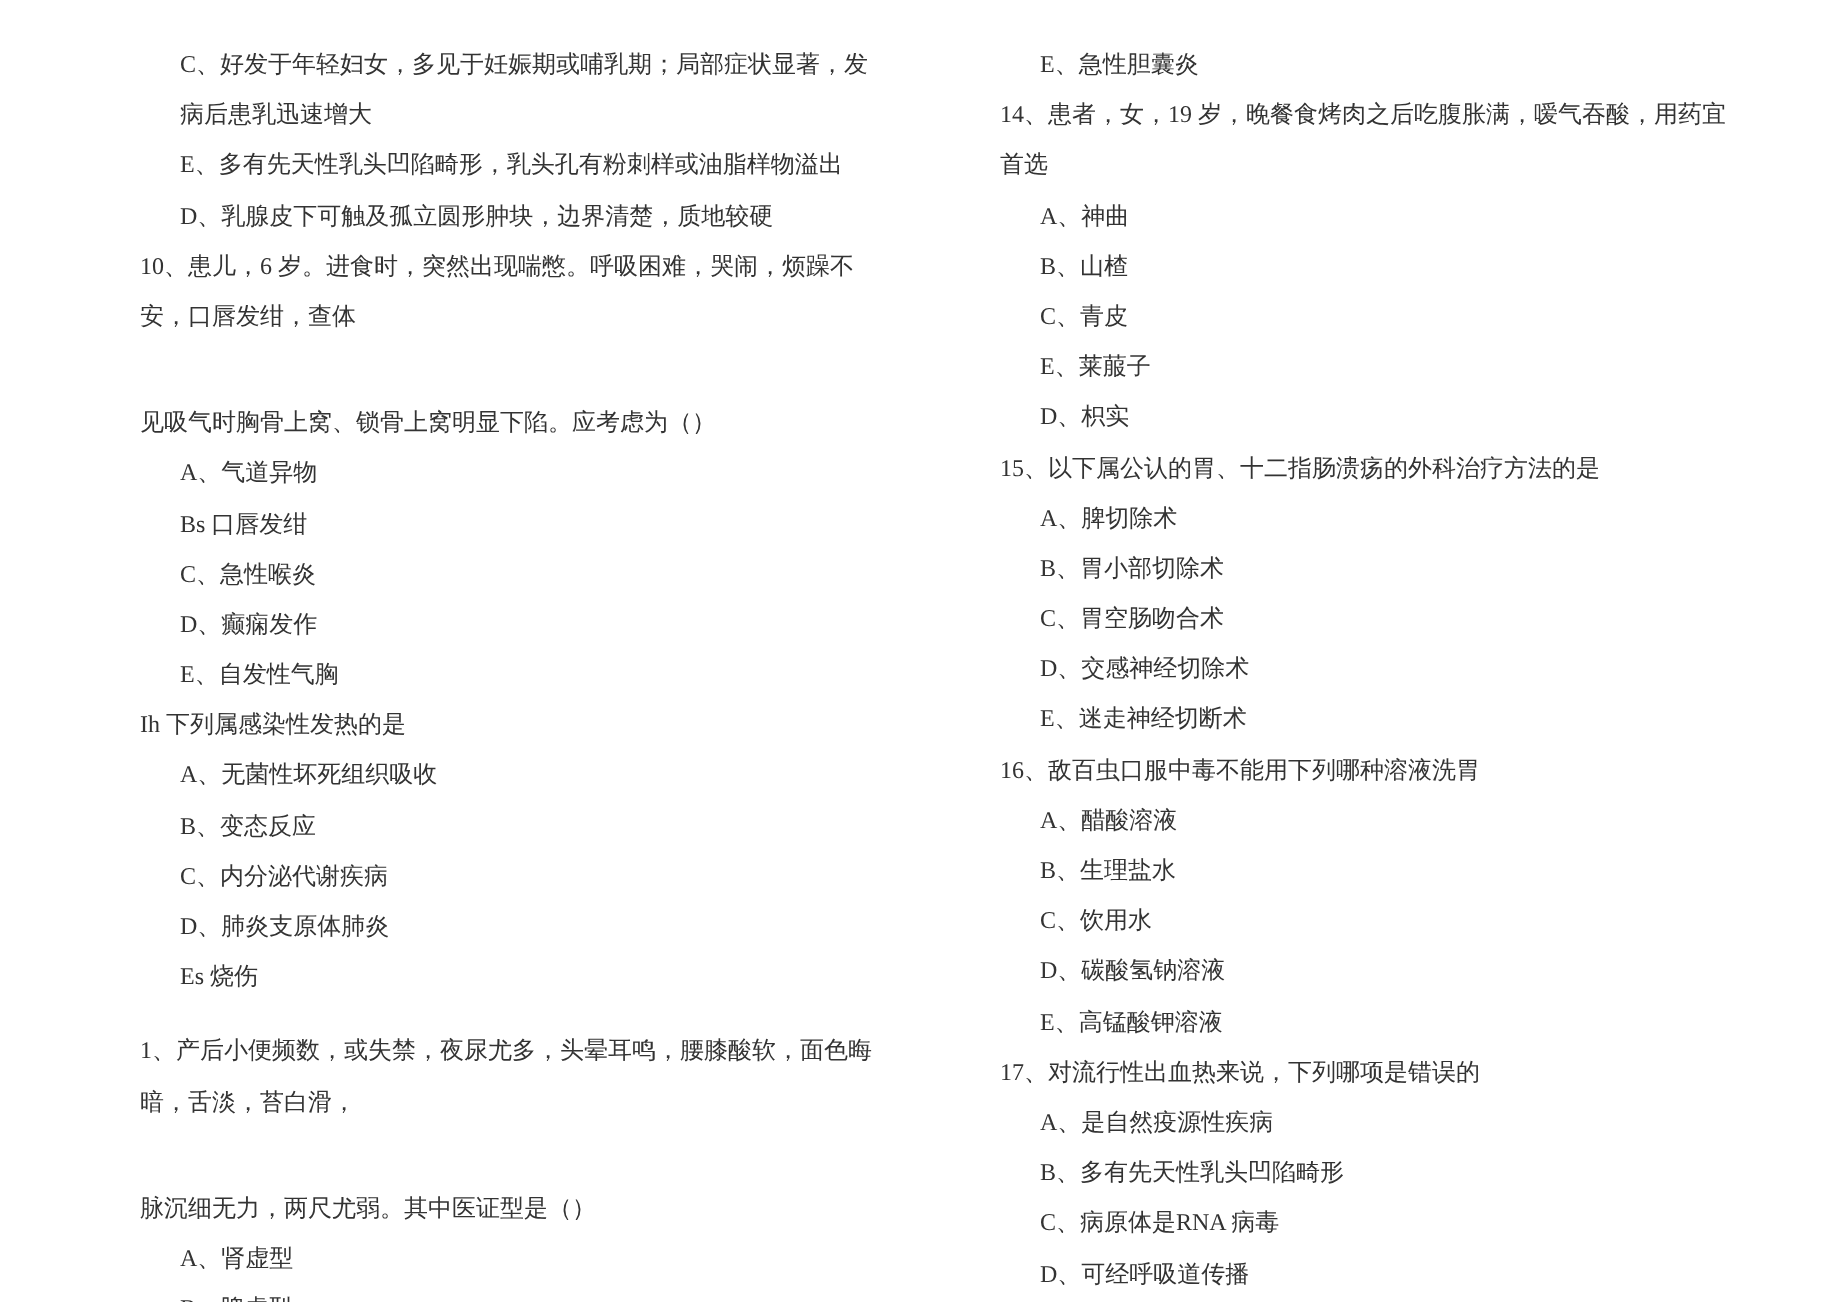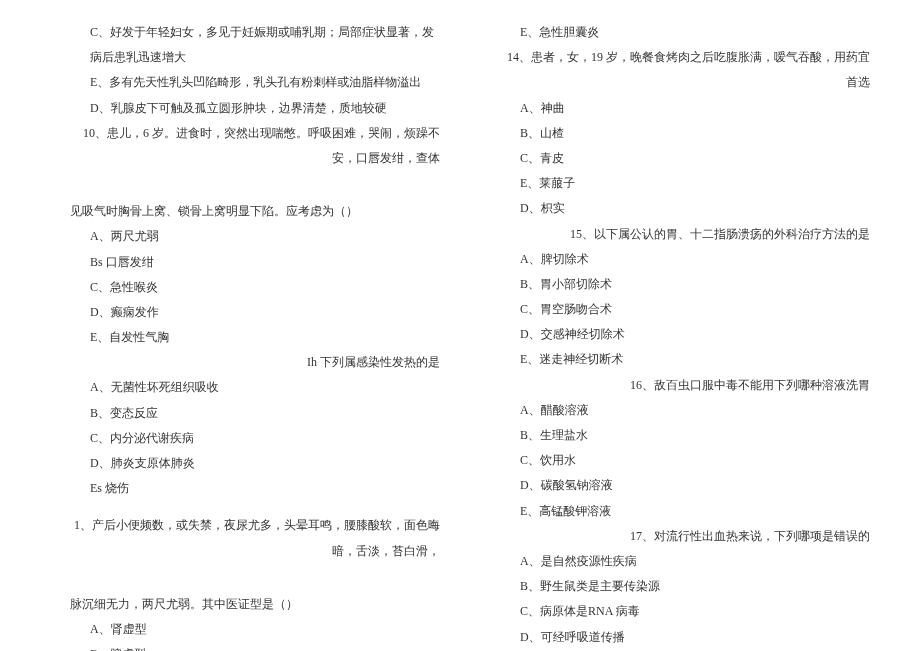--- a/index.html
+++ b/index.html
@@ -24,42 +24,41 @@
     }
     .column {
       flex: 1;
       line-height: 2.1;
     }
     .option {
       padding-left: 20px;
     }
     .question {
       padding-left: 0;
-      text-align: right;
     }
     .question-cont {
       padding-left: 0;
       margin-top: 28px;
     }
     .blank-line {
       height: 12px;
     }
   </style>
 </head>
 <body>
 
 <div class="page">
   <div class="column">
     <div class="option">C、好发于年轻妇女，多见于妊娠期或哺乳期；局部症状显著，发病后患乳迅速增大</div>
     <div class="option">E、多有先天性乳头凹陷畸形，乳头孔有粉刺样或油脂样物溢出</div>
     <div class="option">D、乳腺皮下可触及孤立圆形肿块，边界清楚，质地较硬</div>
 
     <div class="question">10、患儿，6 岁。进食时，突然出现喘憋。呼吸困难，哭闹，烦躁不安，口唇发绀，查体</div>
     <div class="question-cont">见吸气时胸骨上窝、锁骨上窝明显下陷。应考虑为（）</div>
-    <div class="option">A、两尺尤弱</div>
+    <div class="option">A、气道异物</div>
     <div class="option">Bs 口唇发绀</div>
     <div class="option">C、急性喉炎</div>
     <div class="option">D、癫痫发作</div>
     <div class="option">E、自发性气胸</div>
 
     <div class="question">Ih 下列属感染性发热的是</div>
     <div class="option">A、无菌性坏死组织吸收</div>
     <div class="option">B、变态反应</div>
     <div class="option">C、内分泌代谢疾病</div>
     <div class="option">D、肺炎支原体肺炎</div>
@@ -95,19 +94,19 @@
 
     <div class="question">16、敌百虫口服中毒不能用下列哪种溶液洗胃</div>
     <div class="option">A、醋酸溶液</div>
     <div class="option">B、生理盐水</div>
     <div class="option">C、饮用水</div>
     <div class="option">D、碳酸氢钠溶液</div>
     <div class="option">E、高锰酸钾溶液</div>
 
     <div class="question">17、对流行性出血热来说，下列哪项是错误的</div>
     <div class="option">A、是自然疫源性疾病</div>
-    <div class="option">B、野生鼠类是主要传染源</div>
+    <div class="option">B、多有先天性乳头凹陷畸形</div>
     <div class="option">C、病原体是RNA 病毒</div>
     <div class="option">D、可经呼吸道传播</div>
     <div class="option">E、每年 7～9 月份为流行高峰</div>
 
   </div>
 </div>
 
 </body></html>

